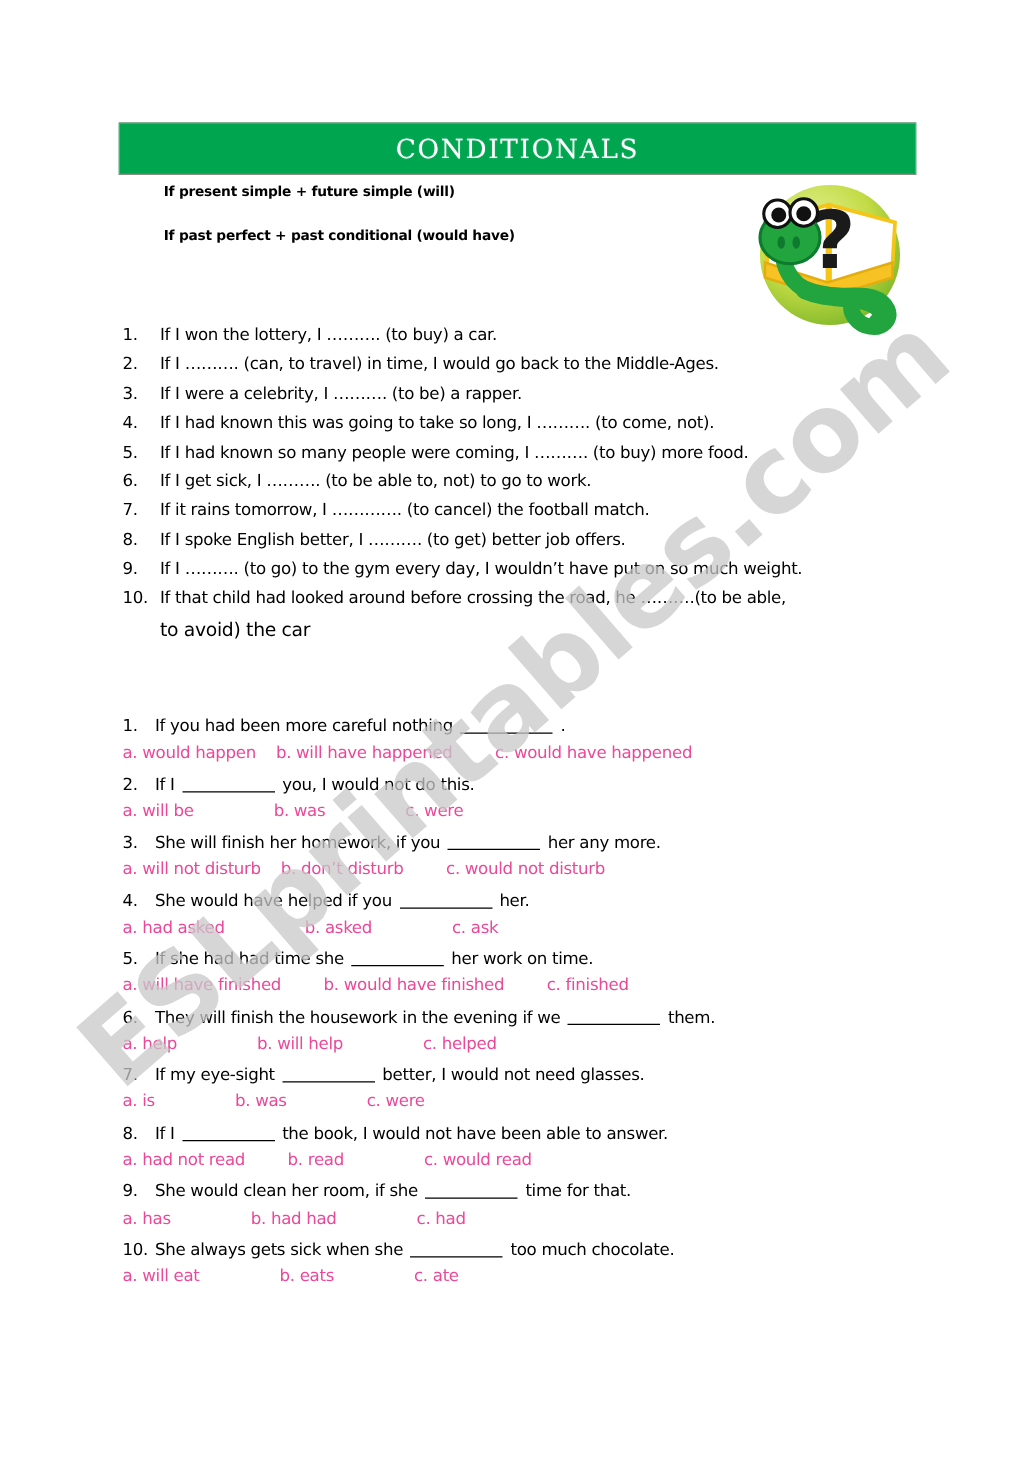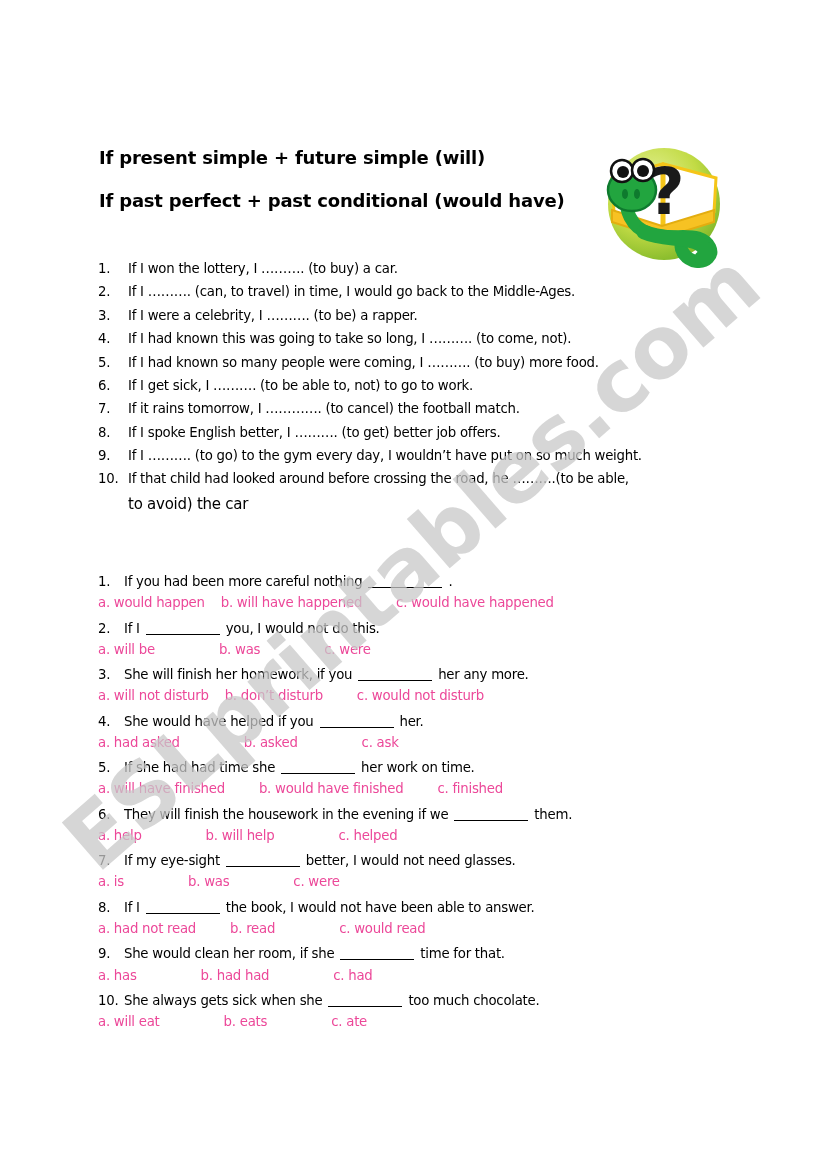--- a/index.html
+++ b/index.html
@@ -86,26 +86,27 @@
   
   #rules {
     position: absolute;
     left: 99px;
     top: 147px;
     width: 500px;
     z-index: 3;
   }
   .rule-line {
     font-family: "DejaVu Sans", sans-serif;
-    font-size: 18px;
+    font-size: 11px;
     font-weight: bold;
     color: #000000;
     letter-spacing: -0.2px;
     margin-bottom: 22px;
     white-space: nowrap;
+    margin-left: 32px;
   }
 
   
   #ex1 {
     position: absolute;
     left: 98px;
     top: 260px;
     width: 650px;
     z-index: 3;
   }
@@ -182,20 +183,23 @@
   }
   .opt-gap-sm { display: inline-block; width: 16px; }
   .opt-gap-md { display: inline-block; width: 34px; }
   .opt-gap-lg { display: inline-block; width: 64px; }
 </style>
 </head>
 <body>
 
 <div id="sheet">
 
+  <div id="banner">
+    <span class="banner-title">CONDITIONALS</span>
+  </div>
 
   <div id="clipart">
     <svg width="132" height="128" viewBox="0 0 132 128" xmlns="http://www.w3.org/2000/svg">
       <defs>
         <radialGradient id="discg" cx="38%" cy="32%" r="78%">
           <stop offset="0%" stop-color="#e6f29a"></stop>
           <stop offset="55%" stop-color="#c2db45"></stop>
           <stop offset="100%" stop-color="#76b224"></stop>
         </radialGradient>
       </defs>

